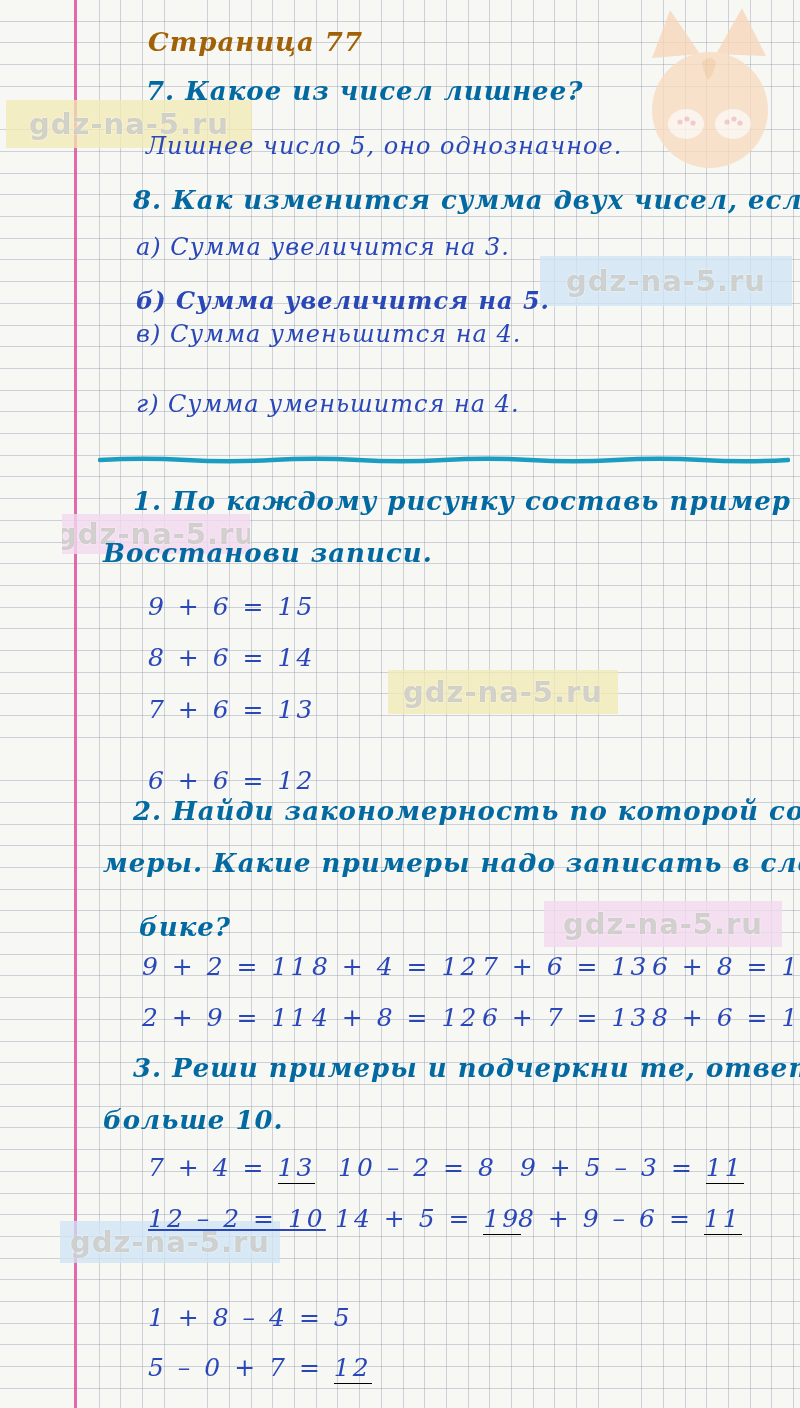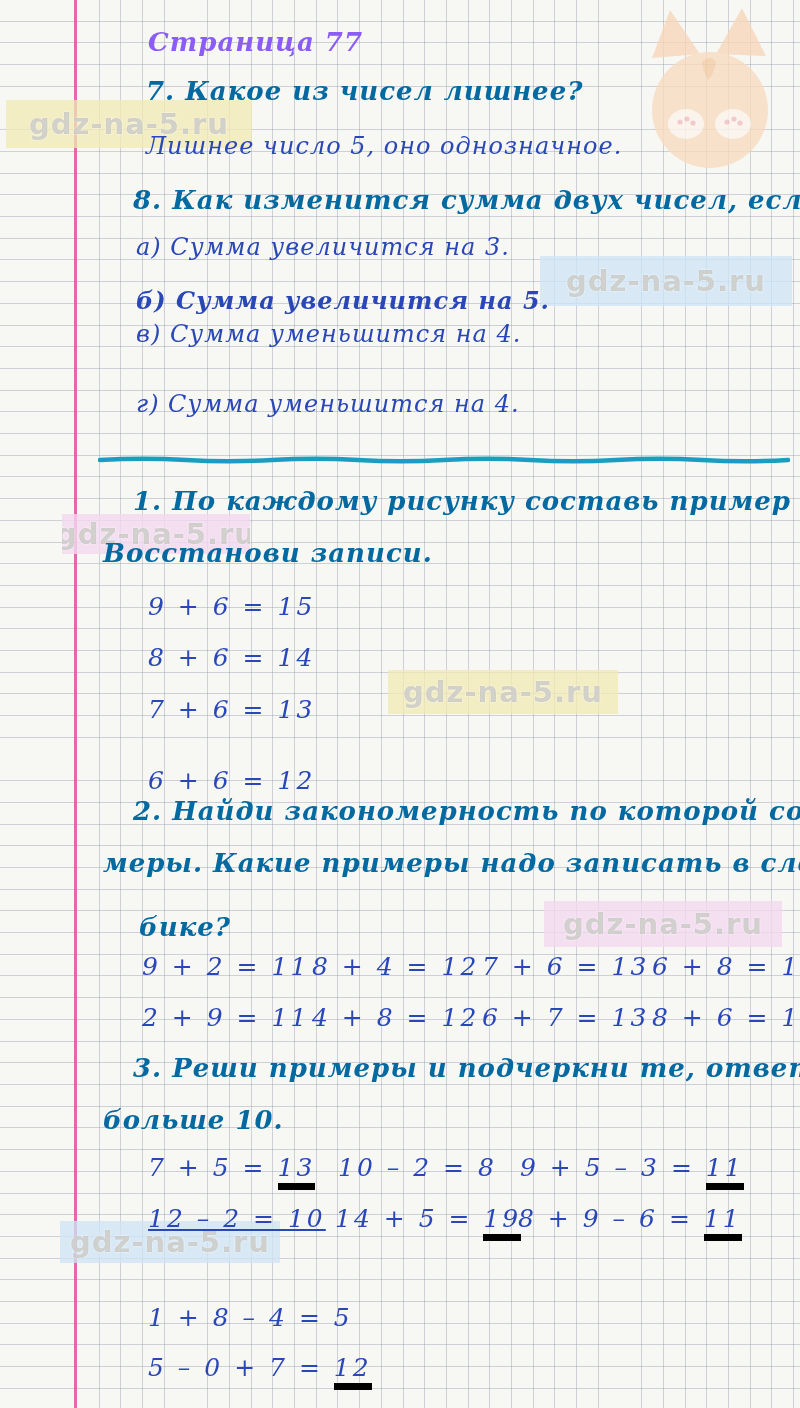--- a/index.html
+++ b/index.html
@@ -27,22 +27,22 @@
       rgba(125,135,160,0.34) 20.7px, rgba(125,135,160,0.34) 21.7px);
   }
   .margin-line {
     position:absolute; top:0; bottom:0; left:74px; width:3px;
     background:#e04fa0; opacity:0.85;
   }
   .hand { font-style:italic; letter-spacing:1px; white-space:nowrap; }
   .task   { position:absolute; color:#0369a1; font-weight:700; font-size:26px; }
   .answer { position:absolute; color:#2a47b8; font-weight:500; font-size:24px; }
   .eq     { position:absolute; color:#2a47b8; font-weight:500; font-size:25px; letter-spacing:3px; }
-  .title  { position:absolute; color:#8b5cf6; font-weight:700; font-size:26px; }
-  .u { border-bottom:7px solid #000000; padding-bottom:1px; }
+  .title  { position:absolute; color:#a16207; font-weight:700; font-size:26px; }
+  .u { border-bottom:1px solid #000000; padding-bottom:1px; }
   .wm {
     position:absolute; display:flex; align-items:center; justify-content:center;
     font-family:"DejaVu Sans", sans-serif; font-weight:700; font-size:29px;
     color:rgba(165,165,158,0.5); text-shadow:0 0 2px rgba(255,255,255,0.9);
     letter-spacing:1px; overflow:hidden; white-space:nowrap;
   }
   .wm-yellow { background:rgba(242,233,180,0.75); }
   .wm-blue   { background:rgba(205,228,246,0.75); }
   .wm-pink   { background:rgba(242,216,240,0.8); }
   .divider { position:absolute; left:98px; top:455px; }
@@ -107,21 +107,21 @@
 <div class="eq hand" style="left:482px; top:952px;">7 + 6 = 13</div>
 <div class="eq hand" style="left:652px; top:952px;">6 + 8 = 14</div>
 <div class="eq hand" style="left:142px; top:1003px;">2 + 9 = 11</div>
 <div class="eq hand" style="left:312px; top:1003px;">4 + 8 = 12</div>
 <div class="eq hand" style="left:482px; top:1003px;">6 + 7 = 13</div>
 <div class="eq hand" style="left:652px; top:1003px;">8 + 6 = 14</div>
 
 <div class="task hand" style="left:133px; top:1053px;">3. Реши примеры и подчеркни те, ответ в которых</div>
 <div class="task hand" style="left:103px; top:1105px;">больше 10.</div>
 
-<div class="eq hand" style="left:148px; top:1153px;"><span>7 + 5 = </span><span class="u">13</span></div>
+<div class="eq hand" style="left:148px; top:1153px;"><span>7 + 4 = </span><span class="u">13</span></div>
 <div class="eq hand" style="left:338px; top:1153px;"><span>10 – 2 = </span><span>8</span></div>
 <div class="eq hand" style="left:520px; top:1153px;"><span>9 + 5 – 3 = </span><span class="u">11</span></div>
 
 <div class="eq hand" style="left:148px; top:1204px;text-decoration:underline;"><span>12 – 2 = </span><span>10</span></div>
 <div class="eq hand" style="left:335px; top:1204px;"><span>14 + 5 = </span><span class="u">19</span></div>
 <div class="eq hand" style="left:518px; top:1204px;"><span>8 + 9 – 6 = </span><span class="u">11</span></div>
 
 <div class="eq hand" style="left:148px; top:1303px;"><span>1 + 8 – 4 = </span><span>5</span></div>
 <div class="eq hand" style="left:148px; top:1353px;"><span>5 – 0 + 7 = </span><span class="u">12</span></div>
 

